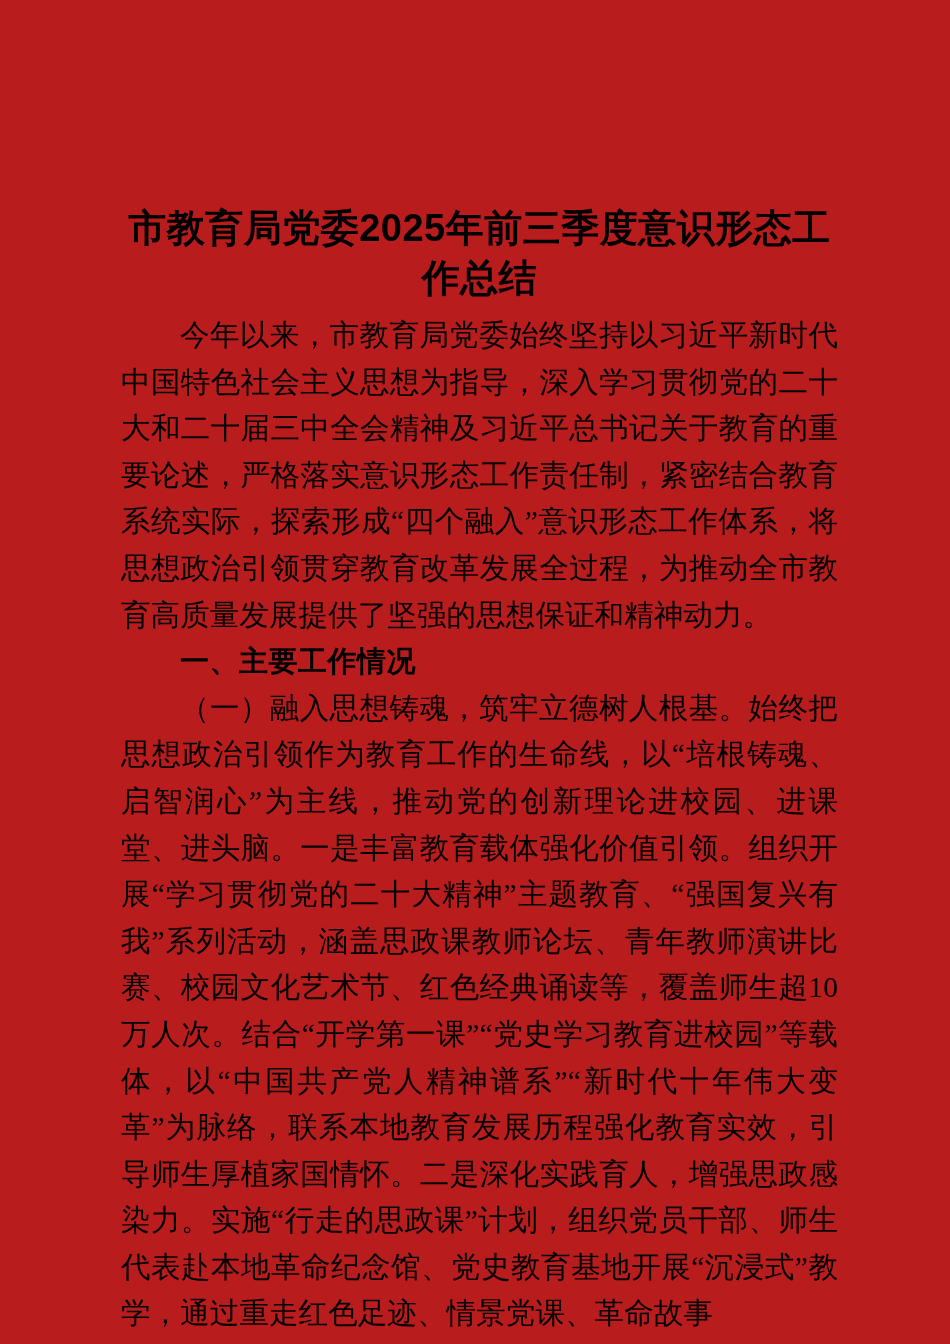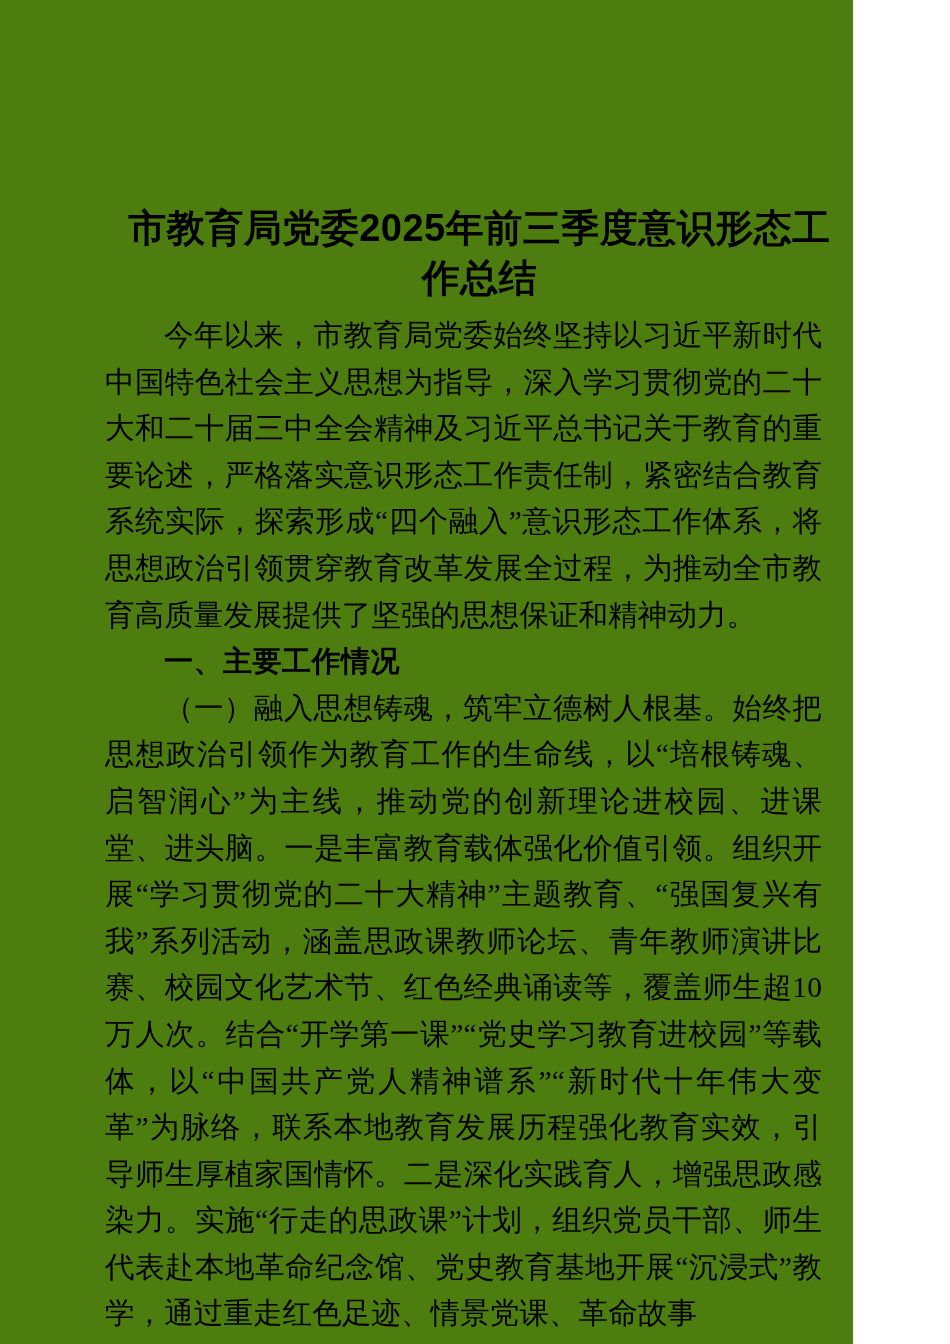--- a/index.html
+++ b/index.html
@@ -10,23 +10,23 @@
   body {
     width: 950px;
     height: 1344px;
     font-family: "Liberation Serif", "DejaVu Serif", serif;
     color: #000000;
     -webkit-font-smoothing: antialiased;
   }
 
   .page {
     position: relative;
-    width: 853px;
+    width: 950px;
     height: 1344px;
-    background: #4d7c0f;
+    background: #b91c1c;
     overflow: hidden;
     box-sizing: border-box;
   }
 
   
   .doc-title {
     position: absolute;
     left: 121px;
     top: 178px;
     width: 717px;
@@ -35,21 +35,21 @@
     line-height: 50px;
     font-weight: bold;
     letter-spacing: 0.5px;
     font-family: "Liberation Sans", "DejaVu Sans", sans-serif;
     white-space: pre-line;
   }
 
   
   .body-block {
     position: absolute;
-    left: 105px;
+    left: 121px;
     top: 312px;
     width: 717px;
   }
 
   .para {
     font-size: 29.5px;
     line-height: 46.6px;
     text-align: justify;
     text-justify: inter-character;
     text-align-last: left;

